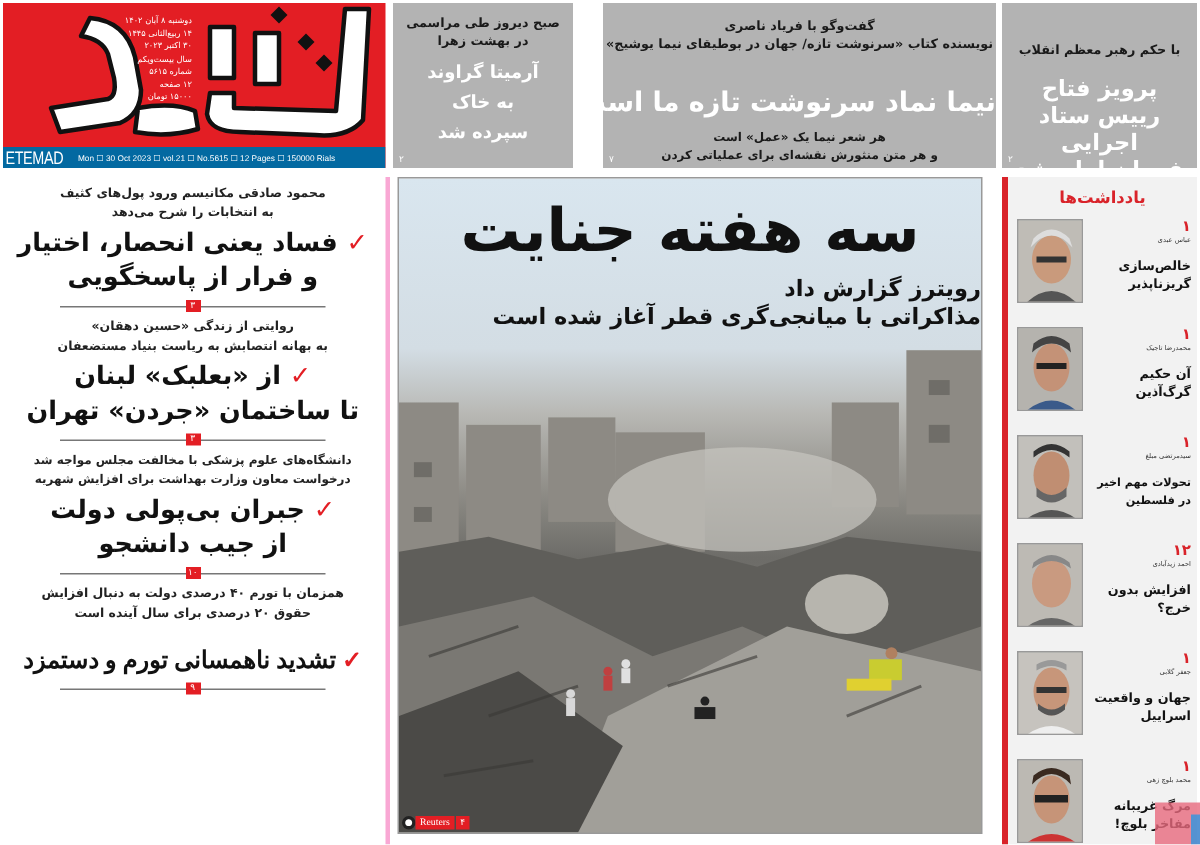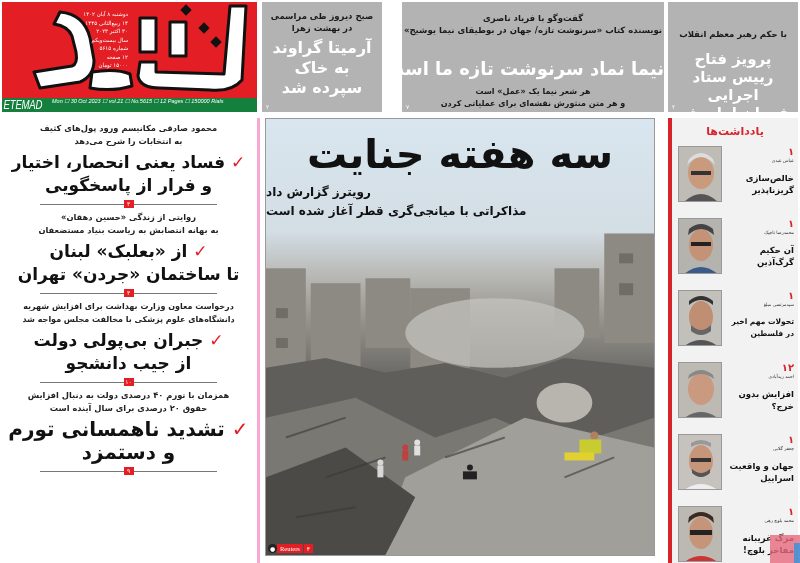--- a/index.html
+++ b/index.html
@@ -3,52 +3,52 @@
 <meta charset="utf-8">
 <style>
   * { box-sizing: border-box; margin: 0; padding: 0; }
   html, body { width: 800px; height: 563px; overflow: hidden; background: #fff; }
   body { position: relative; font-family: "DejaVu Sans", sans-serif; direction: ltr; color: #1a1a1a; }
 
   
   .masthead { position: absolute; left: 2px; top: 2px; width: 255px; height: 110px; background: #e31e24; overflow: hidden; }
   .masthead .logo { position: absolute; left: 18px; top: 0; width: 235px; height: 98px; }
   .masthead .meta-lines { position: absolute; left: 66px; top: 8px; width: 60px; direction: rtl; text-align: right; color: #fff; font-size: 5.5px; line-height: 8.5px; }
-  .masthead .footer-strip { position: absolute; left: 0; bottom: 0; width: 100%; height: 14px; background: #15803d; display: flex; align-items: flex-start; color: #fff; font-style: italic; }
+  .masthead .footer-strip { position: absolute; left: 0; bottom: 0; width: 100%; height: 14px; background: #0369a1; display: flex; align-items: center; color: #fff; }
   .masthead .brand-latin { font-family: "Liberation Sans", sans-serif; font-size: 12px; letter-spacing: -0.3px; font-weight: normal; padding-left: 2px; transform: scaleX(0.8); transform-origin: left center; width: 56px; display: inline-block; }
   .masthead .meta-latin { font-family: "Liberation Sans", sans-serif; font-size: 5.5px; margin-left: -6px; white-space: nowrap; }
 
   
   .top-box { position: absolute; top: 2px; height: 110px; background: #b3b3b3; direction: rtl; text-align: center; color: #1a1a1a; }
   .top-box .kicker { font-size: 8.5px; font-weight: bold; line-height: 12px; }
   .top-box .head { color: #fff; font-weight: bold; }
   .top-box .page-no { position: absolute; left: 4px; bottom: 2px; font-size: 6px; color: #fff; direction: ltr; }
   .box-a { left: 262px; width: 120px; padding-top: 8px; }
-  .box-a .head { font-size: 16px; line-height: 20px; margin-top: 4px; }
+  .box-a .head { font-size: 12px; line-height: 20px; margin-top: 4px; }
   .box-b { left: 402px; width: 262px; padding-top: 10px; }
   .box-b .head { font-size: 18px; line-height: 22px; margin: 22px 0 6px; white-space: nowrap; }
   .box-b .sub { font-size: 8px; font-weight: bold; line-height: 12px; }
   .box-c { left: 668px; width: 130px; padding-top: 26px; }
   .box-c .head { font-size: 15px; line-height: 18px; margin-top: 10px; }
 
   
   .left-col { position: absolute; left: 0; top: 118px; width: 260px; height: 445px; direction: rtl; text-align: center; border-right: 3px solid #f9a8d4; }
   .left-col .intro { font-size: 8.3px; font-weight: bold; line-height: 13px; color: #222; }
   .left-col .story-head { font-size: 17px; font-weight: bold; line-height: 23px; color: #111; }
   .check { color: #e31e24; font-weight: bold; }
   .divider { position: relative; height: 10px; margin: 2px 0; }
   .divider .line { position: absolute; left: 40px; right: 40px; top: 5px; height: 1px; background: #777; }
   .divider .pg { position: absolute; left: 50%; top: 1px; width: 10px; height: 8px; margin-left: -5px; background: #e31e24; color: #fff; font-size: 6px; line-height: 8px; direction: ltr; }
 
   
   .main-photo { position: absolute; left: 265px; top: 118px; width: 390px; height: 438px; overflow: hidden; border: 1px solid #999;
     background: linear-gradient(180deg, #d9e6ef 0%, #d3dde4 26%, #b8b8b4 36%, #8e8c86 48%, #6d6c68 58%, #7b7a76 70%, #97958f 82%, #85847f 100%); }
   .photo-svg { position: absolute; left: 0; top: 0; width: 100%; height: 100%; }
   .main-head { position: absolute; left: 0; right: 0; top: 12px; text-align: center; direction: rtl; font-size: 40px; font-weight: bold; color: #111; line-height: 46px; }
-  .main-sub { position: absolute; left: 0; right: 0; top: 64px; text-align: left; direction: rtl; font-size: 12px; font-weight: bold; color: #111; line-height: 19px; }
+  .main-sub { position: absolute; left: 0; right: 0; top: 64px; text-align: right; direction: rtl; font-size: 15px; font-weight: bold; color: #111; line-height: 19px; }
   .credit { position: absolute; left: 2px; bottom: 2px; height: 9px; display: flex; align-items: center; }
   .credit .cam { width: 9px; height: 9px; border-radius: 50%; background: #222; color: #fff; font-size: 6px; line-height: 9px; text-align: center; }
   .credit .label { background: #e31e24; color: #fff; font-family: "Liberation Serif", serif; font-size: 6.5px; padding: 0 3px; line-height: 9px; }
   .credit .pg { background: #e31e24; color: #fff; font-size: 6px; padding: 0 3px; line-height: 9px; margin-left: 1px; }
 
   
   .notes { position: absolute; left: 668px; top: 118px; width: 130px; height: 445px; background: #f2f2f2; border-left: 4px solid #d9232a; }
   .notes .title { direction: rtl; text-align: center; font-size: 11px; font-weight: bold; color: #d9232a; line-height: 20px; padding-top: 4px; }
   .note { position: absolute; left: 0; width: 126px; height: 64px; }
   .note .thumb { position: absolute; left: 6px; top: 0; width: 44px; height: 56px; border: 1px solid #999; overflow: hidden; background: #c9c6c0; }
@@ -141,34 +141,34 @@
     <div class="intro">به بهانه انتصابش به ریاست بنیاد مستضعفان</div>
     <div class="story-head" style="margin-top:3px;"><span class="check">✓ </span><span>از «بعلبک» لبنان</span></div>
     <div class="story-head">تا ساختمان «جردن» تهران</div>
     <div class="divider">
         <div class="line"></div>
         <div class="pg">۳</div>
       </div>
   </div>
 
   <div>
+    <div class="intro" style="font-size:8px;">دانشگاه‌های علوم پزشکی با مخالفت مجلس مواجه شد</div>
     <div class="intro" style="font-size:8px;">درخواست معاون وزارت بهداشت برای افزایش شهریه</div>
-    <div class="intro" style="font-size:8px;">دانشگاه‌های علوم پزشکی با مخالفت مجلس مواجه شد</div>
     <div class="story-head" style="margin-top:3px;"><span class="check">✓ </span><span>جبران بی‌پولی دولت</span></div>
     <div class="story-head">از جیب دانشجو</div>
     <div class="divider">
         <div class="line"></div>
         <div class="pg">۱۰</div>
       </div>
   </div>
 
   <div>
     <div class="intro">همزمان با تورم ۴۰ درصدی دولت به دنبال افزایش</div>
     <div class="intro">حقوق ۲۰ درصدی برای سال آینده است</div>
-    <div class="story-head" style="margin-top:3px; font-size:20px;"><span class="check">✓ </span><span>تشدید ناهمسانی تورم و دستمزد</span></div>
+    <div class="story-head" style="margin-top:14px; font-size:16px;font-family:Liberation Serif, serif;"><span class="check">✓ </span><span>تشدید ناهمسانی تورم و دستمزد</span></div>
     <div class="divider">
         <div class="line"></div>
         <div class="pg">۹</div>
       </div>
   </div>
 </div>
 
 <div class="main-photo">
   <svg class="photo-svg" viewBox="0 0 390 438" preserveAspectRatio="none">
 

